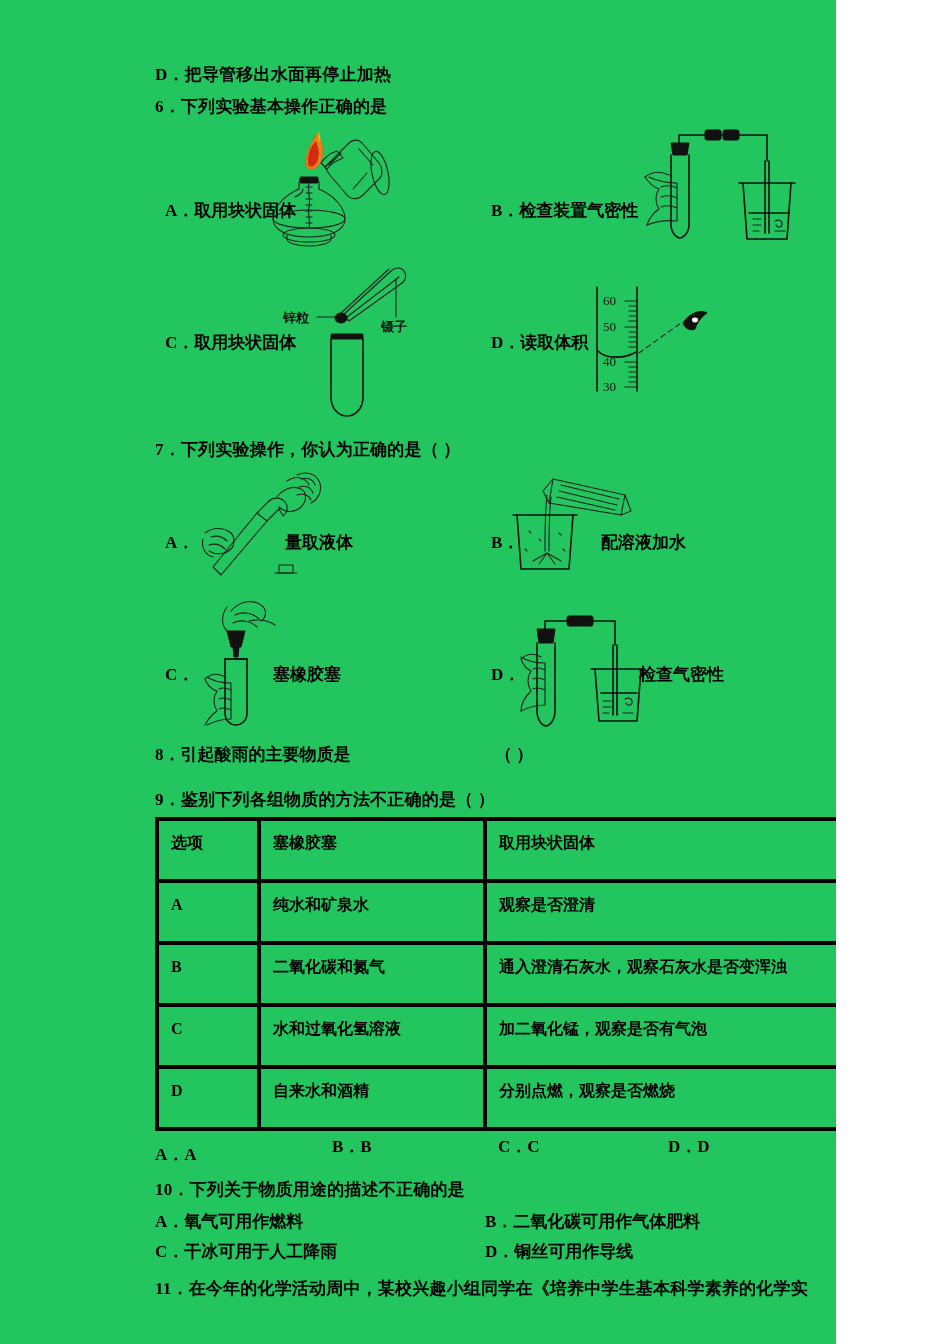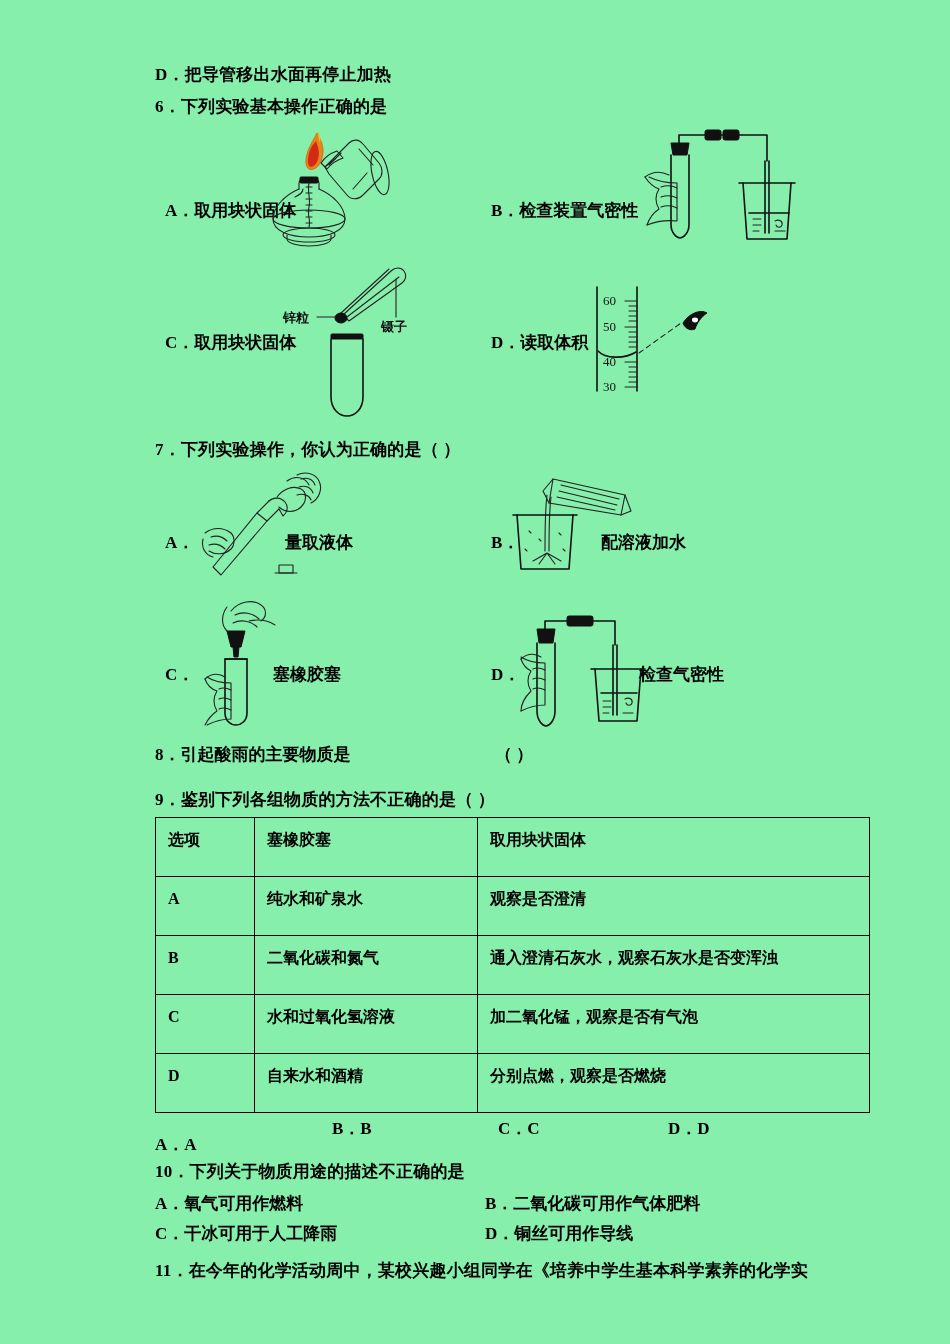--- a/index.html
+++ b/index.html
@@ -6,23 +6,23 @@
     margin: 0;
     padding: 0;
     background: #ffffff;
   }
   body {
     font-family: "Liberation Serif", "DejaVu Serif", serif;
     color: #000000;
   }
   .page {
     position: relative;
-    width: 950px;
+    width: 836px;
     height: 1344px;
-    background: #86efac;
+    background: #22c55e;
     overflow: hidden;
   }
   .content {
     position: absolute;
     left: 155px;
     top: 62px;
     width: 645px;
   }
 
   
@@ -54,21 +54,21 @@
   }
 
   
   table.idtable {
     border-collapse: collapse;
     width: 645px;
     table-layout: fixed;
     margin-top: 4px;
   }
   table.idtable td {
-    border: 1px solid #000000;
+    border: 4px solid #000000;
     font-size: 16px;
     font-weight: bold;
     padding: 12px 10px 12px 12px;
     vertical-align: top;
     line-height: 1.3;
     height: 34px;
   }
   td.col-opt { width: 76px; }
   td.col-sub { width: 200px; }
   td.col-met { width: 369px; }
@@ -399,21 +399,21 @@
         </tr>
         <tr>
           <td class="col-opt">D</td>
           <td class="col-sub">自来水和酒精</td>
           <td class="col-met">分别点燃，观察是否燃烧</td>
         </tr>
       </tbody>
     </table>
 
     <div class="choice-row" style="height:32px; padding-top:4px;">
-      <span style="left:0px; top:20px;">A．A</span>
+      <span style="left:0px; top:12px;">A．A</span>
       <span style="left:177px; top:4px;">B．B</span>
       <span style="left:343px; top:4px;">C．C</span>
       <span style="left:513px; top:4px;">D．D</span>
     </div>
 
     <div class="spacer-10"></div>
 
     <div class="q-line">10．下列关于物质用途的描述不正确的是</div>
     <div class="spacer-6"></div>
     <div class="two-col">

